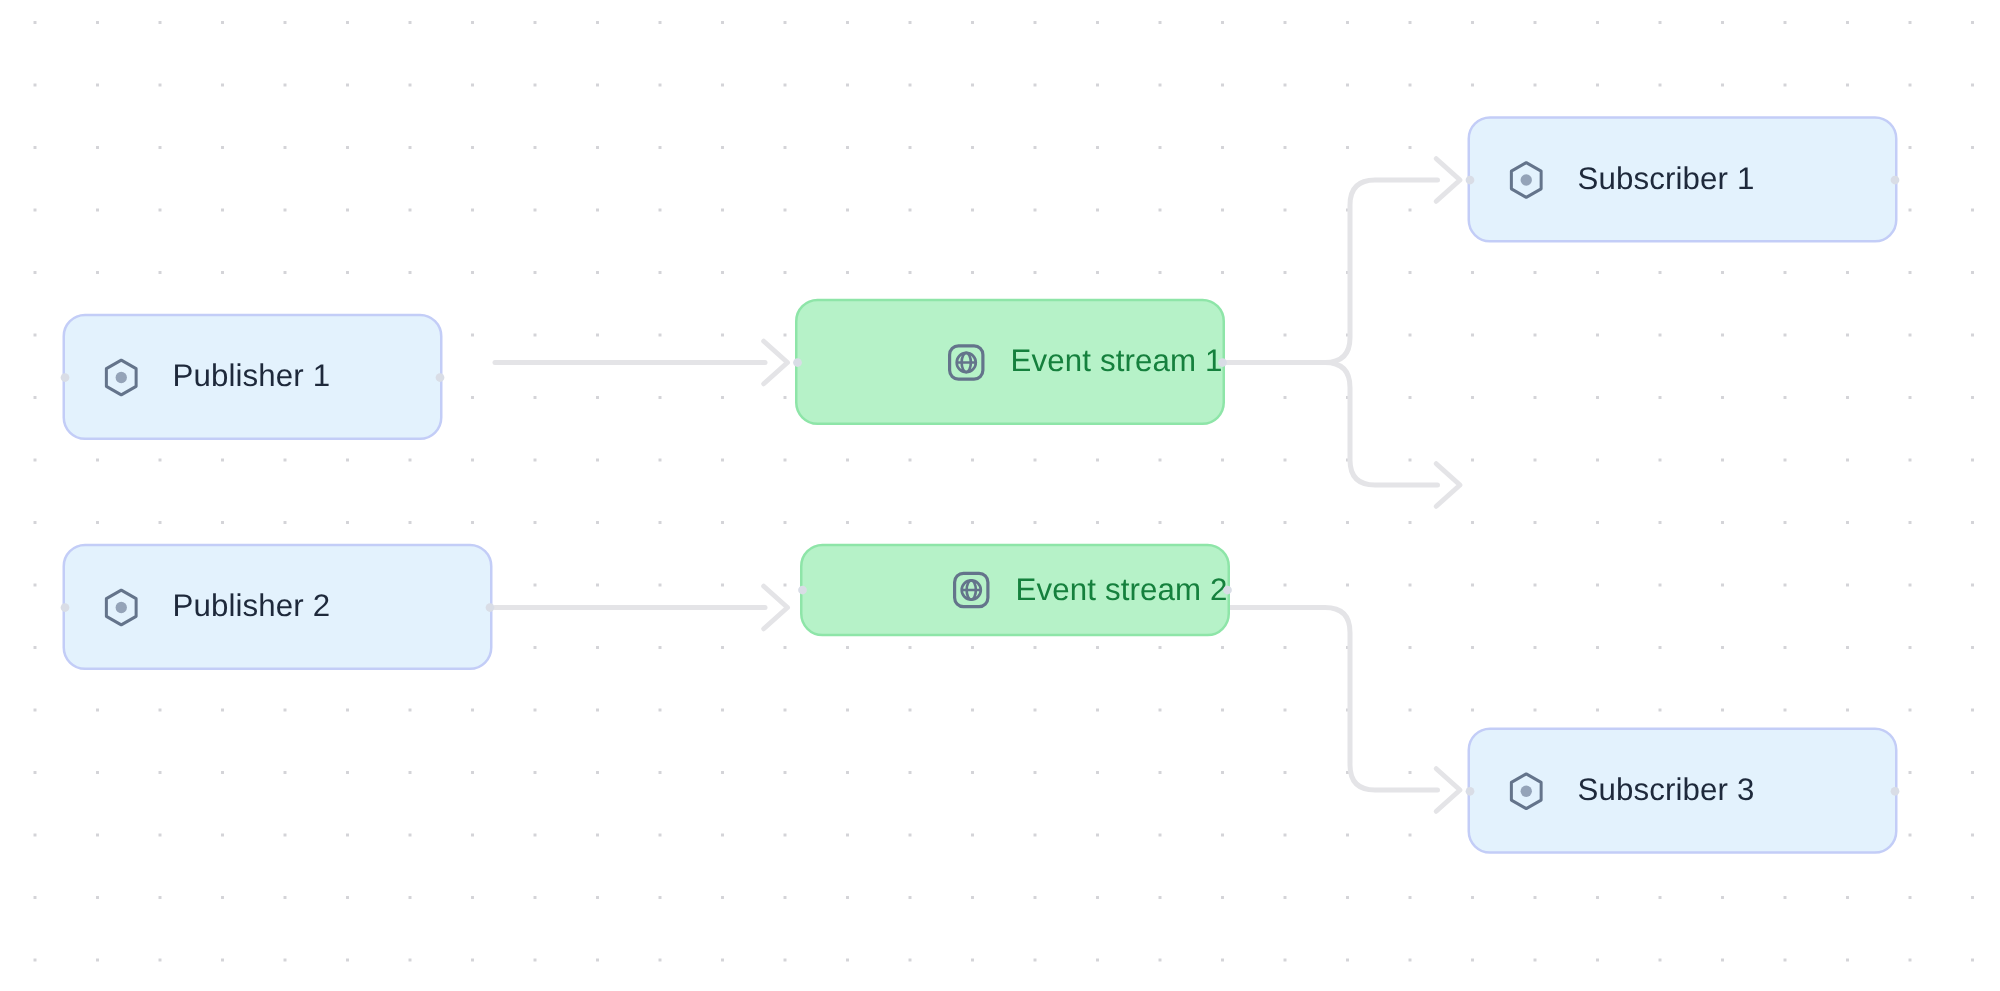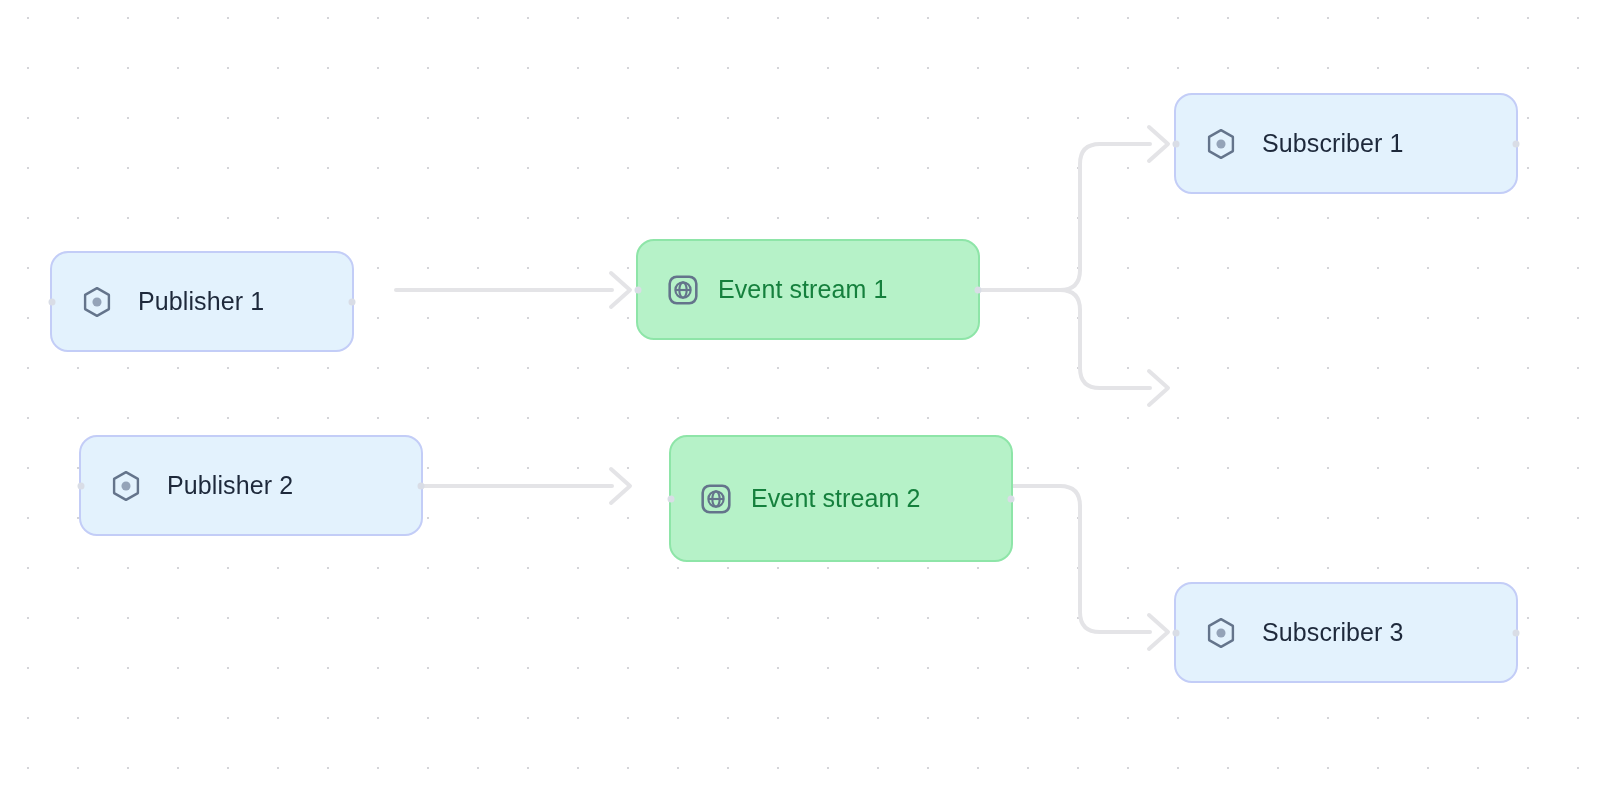--- a/index.html
+++ b/index.html
@@ -69,20 +69,21 @@
   .node.type-blue {
     background: #e3f2fd;
     border-color: #c3cdf7;
     gap: 24px;
   }
   .node.type-blue .node-label { color: #1e293b; }
 
   .node.type-green {
     background: #b6f2c8;
     border-color: #8ee5a8;
+    justify-content: flex-end;
   }
   .node.type-green .node-label { color: #15803d; }
 
   .node-icon {
     width: 34px;
     height: 34px;
     flex: 0 0 34px;
     display: block;
   }
 
@@ -135,21 +136,21 @@
   <div class="node type-blue" style="left:50px; top:251px; width:304px; height:101px;">
     <span class="handle left"></span>
     <span class="handle right"></span>
     <svg class="node-icon" viewBox="0 0 24 24">
       <path d="M12 2.2 20.4 7v10L12 21.8 3.6 17V7Z" fill="none" stroke="#64748b" stroke-width="1.7" stroke-linejoin="round"></path>
       <circle cx="12" cy="12" r="3.2" fill="#94a3b8"></circle>
     </svg>
     <span class="node-label">Publisher 1</span>
   </div>
 
-  <div class="node type-blue" style="left:50px; top:435px; width:344px; height:101px;margin-left:29px;">
+  <div class="node type-blue" style="left:50px; top:435px; width:344px; height:101px;">
     <span class="handle left"></span>
     <span class="handle right"></span>
     <svg class="node-icon" viewBox="0 0 24 24">
       <path d="M12 2.2 20.4 7v10L12 21.8 3.6 17V7Z" fill="none" stroke="#64748b" stroke-width="1.7" stroke-linejoin="round"></path>
       <circle cx="12" cy="12" r="3.2" fill="#94a3b8"></circle>
     </svg>
     <span class="node-label">Publisher 2</span>
   </div>
 
   <div class="node type-green" style="left:636px; top:239px; width:344px; height:101px;">
@@ -157,21 +158,21 @@
     <span class="handle right"></span>
     <svg class="node-icon" viewBox="0 0 24 24">
       <rect x="2.6" y="2.6" width="18.8" height="18.8" rx="5" fill="none" stroke="#64748b" stroke-width="1.8"></rect>
       <circle cx="12" cy="12" r="5.4" fill="none" stroke="#64748b" stroke-width="1.5"></circle>
       <line x1="6.6" y1="12" x2="17.4" y2="12" stroke="#64748b" stroke-width="1.5"></line>
       <ellipse cx="12" cy="12" rx="2.6" ry="5.4" fill="none" stroke="#64748b" stroke-width="1.5"></ellipse>
     </svg>
     <span class="node-label">Event stream 1</span>
   </div>
 
-  <div class="node type-green" style="left:669px; top:435px; width:344px; height:127px;">
+  <div class="node type-green" style="left:640px; top:435px; width:344px; height:74px;">
     <span class="handle left"></span>
     <span class="handle right"></span>
     <svg class="node-icon" viewBox="0 0 24 24">
       <rect x="2.6" y="2.6" width="18.8" height="18.8" rx="5" fill="none" stroke="#64748b" stroke-width="1.8"></rect>
       <circle cx="12" cy="12" r="5.4" fill="none" stroke="#64748b" stroke-width="1.5"></circle>
       <line x1="6.6" y1="12" x2="17.4" y2="12" stroke="#64748b" stroke-width="1.5"></line>
       <ellipse cx="12" cy="12" rx="2.6" ry="5.4" fill="none" stroke="#64748b" stroke-width="1.5"></ellipse>
     </svg>
     <span class="node-label">Event stream 2</span>
   </div>

